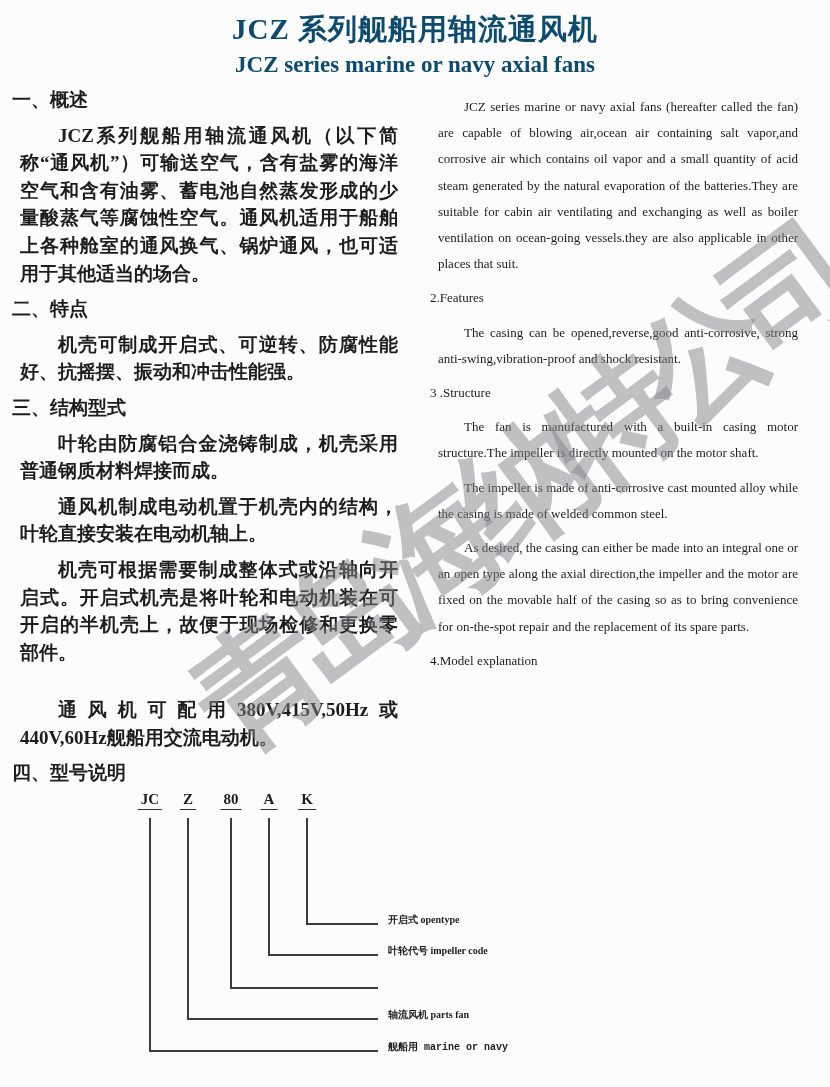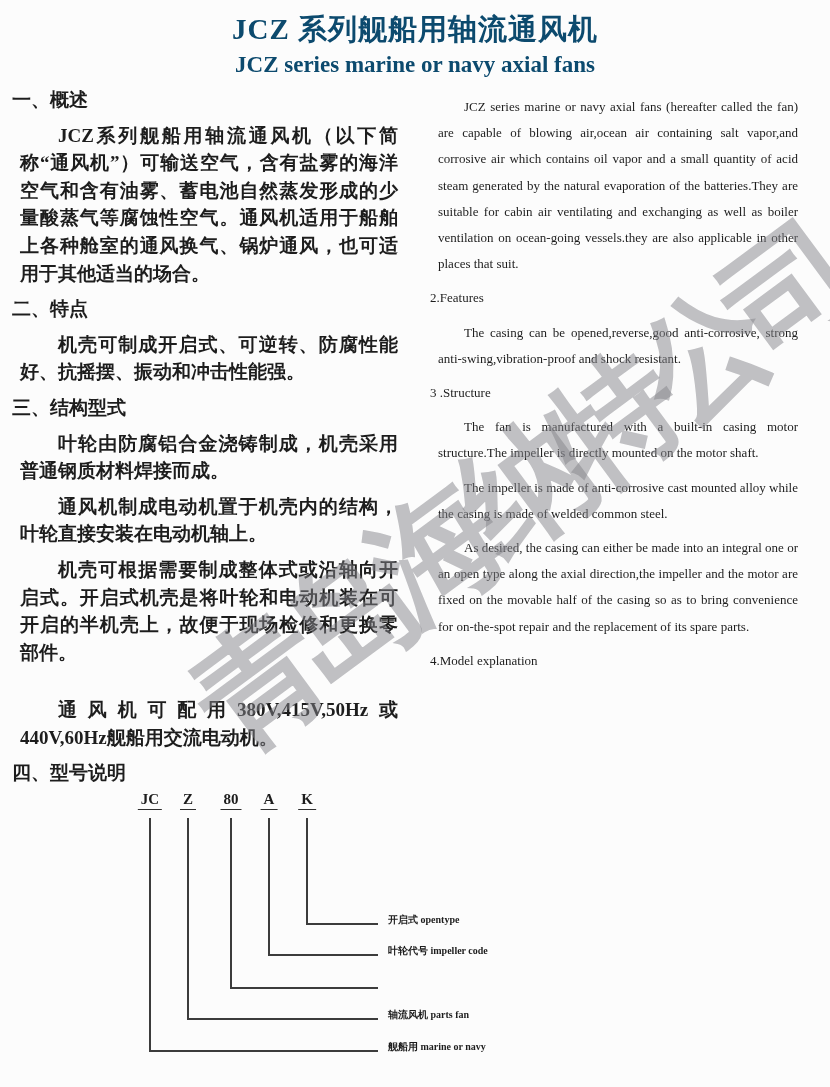--- a/index.html
+++ b/index.html
@@ -96,21 +96,21 @@
   .vl-k  { left:306px; height:105px; }
   .hl-k  { top:135px; left:306px; width:72px; }
   .hl-a  { top:166px; left:268px; width:110px; }
   .hl-80 { top:199px; left:230px; width:148px; }
   .hl-z  { top:230px; left:187px; width:191px; }
   .hl-jc { top:262px; left:149px; width:229px; }
   .lb-k  { top:125px; }
   .lb-a  { top:156px; }
   .lb-80 { top:189px; }
   .lb-z  { top:220px; }
-  .lb-jc { top:252px; }
+  .lb-jc { top:252px;font-family:Liberation Mono, monospace; }
 </style>
 </head>
 <body>
 
 <div class="page">
 
   <div class="watermark">青岛海纳特公司</div>
 
   <h1 class="title-cn">JCZ 系列舰船用轴流通风机</h1>
   <h2 class="title-en">JCZ series marine or navy axial fans</h2>

